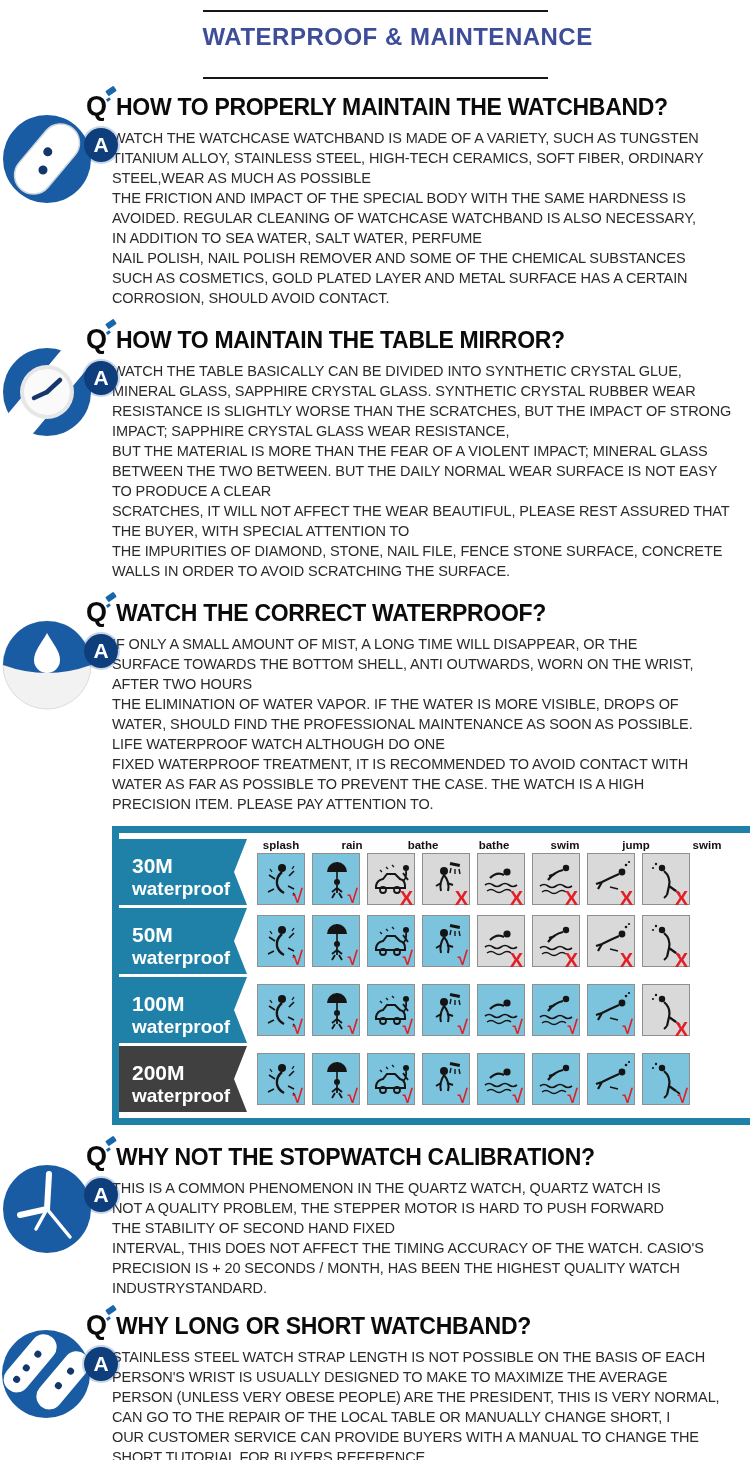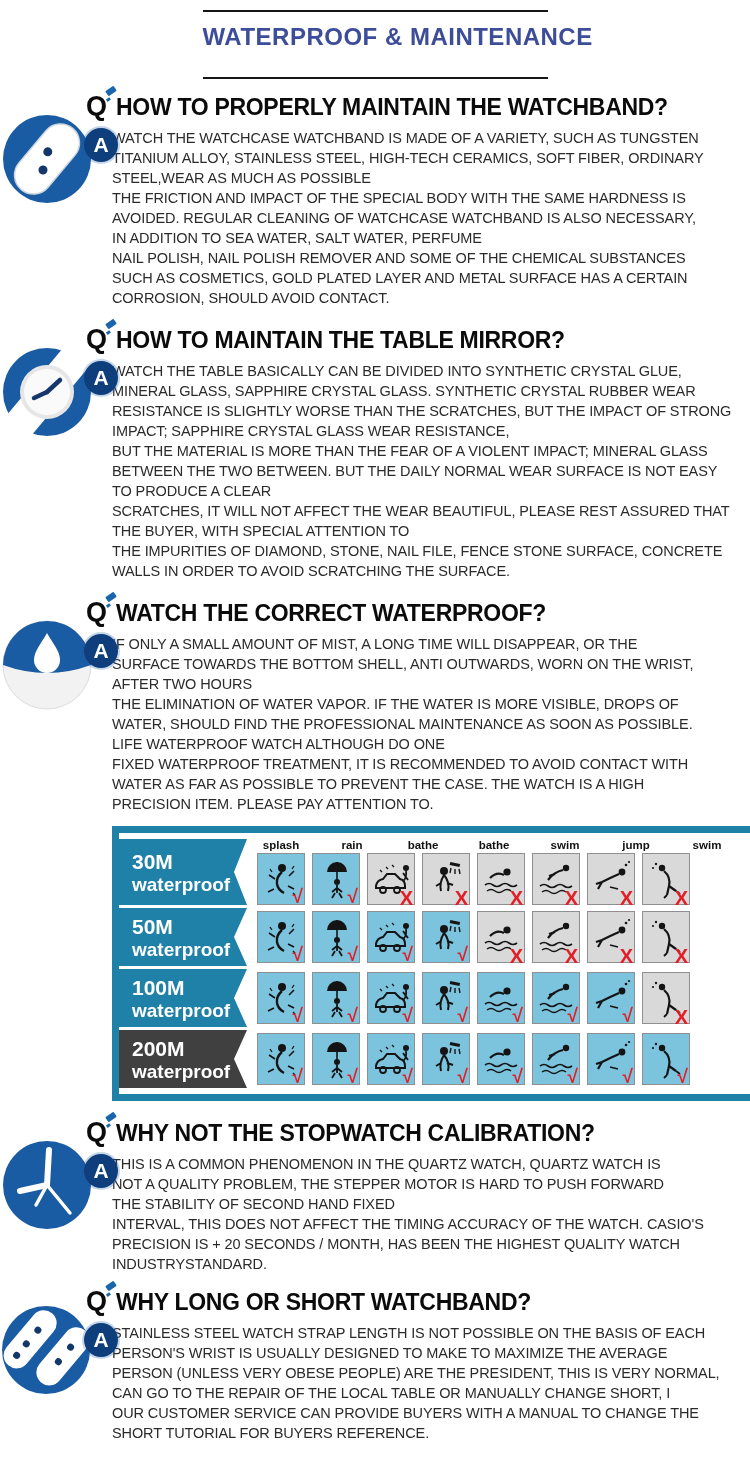--- a/index.html
+++ b/index.html
@@ -51,21 +51,21 @@
   }
   
   .wp-section { margin-top:12px; padding-left:112px; }
   .wp-title { font-size:22px; font-weight:600; color:#141414; margin-bottom:6px; letter-spacing:-.2px; }
   .wp-table {
     width:fit-content; border:7px solid #1f80a8; background:#fff;
     padding:3px 6px 6px 0;
   }
   .wp-row { display:flex; align-items:stretch; margin-top:3px; }
   .wp-label {
-    width:128px; color:#fff; padding:7px 14px 5px 13px;
+    width:128px; color:#fff; padding:15px 14px 5px 13px;
     display:flex; flex-direction:column; justify-content:center;
     clip-path:polygon(0 0,100% 0,calc(100% - 13px) 50%,100% 100%,0 100%);
   }
   .wp-label .l1 { font-size:21px; font-weight:bold; line-height:1.15; }
   .wp-label .l2 { font-size:19px; font-weight:bold; line-height:1.15; }
   .wp-right { margin-left:10px; display:flex; flex-direction:column; justify-content:center; }
   .wp-heads {
     display:grid; grid-template-columns:repeat(8,48px); gap:23px;
     font-size:11.5px; font-weight:bold; color:#111; text-align:center; margin-bottom:2px;
     white-space:nowrap;

